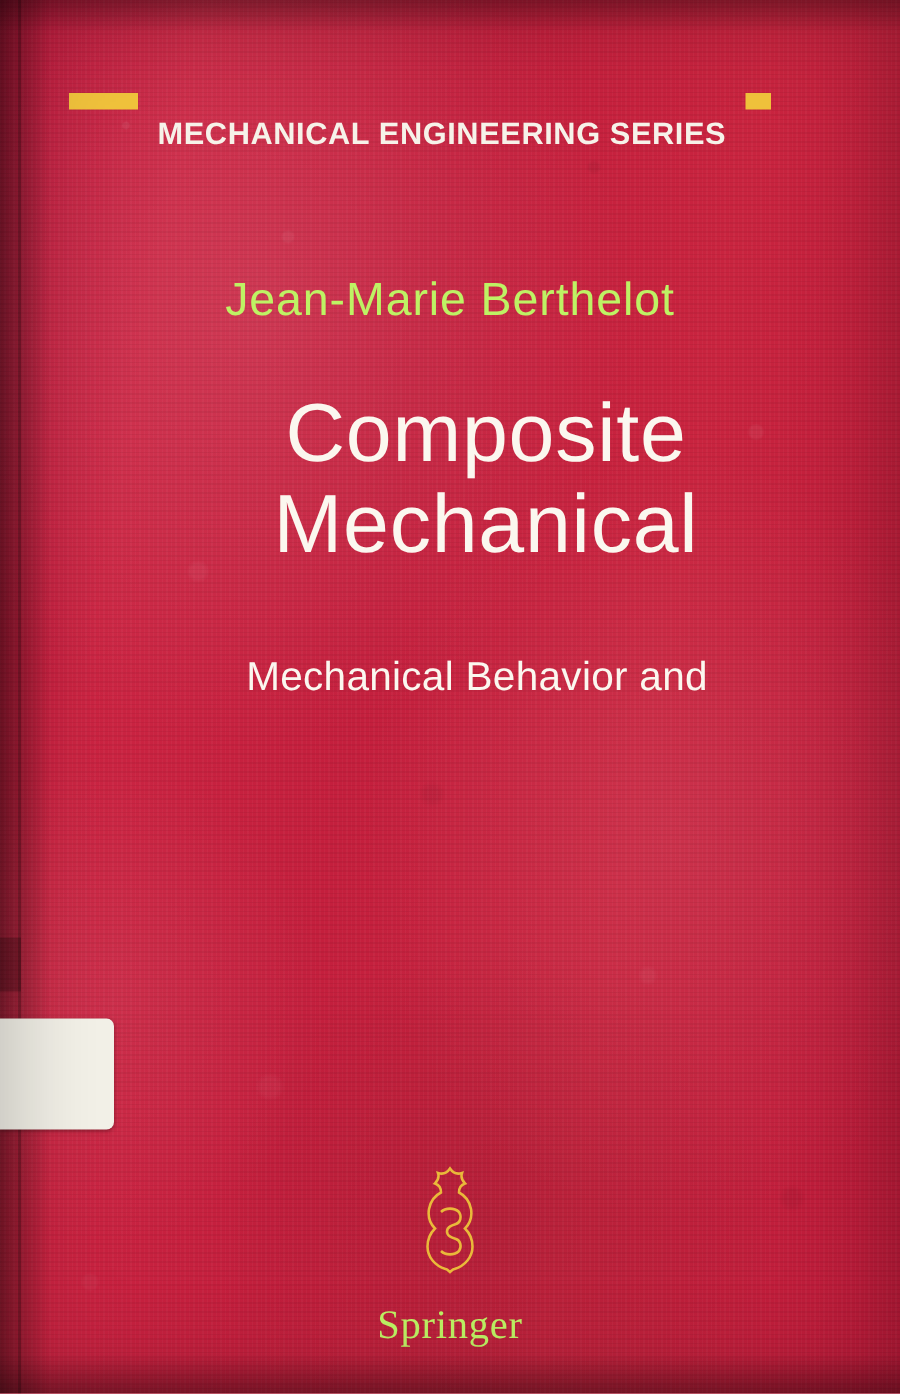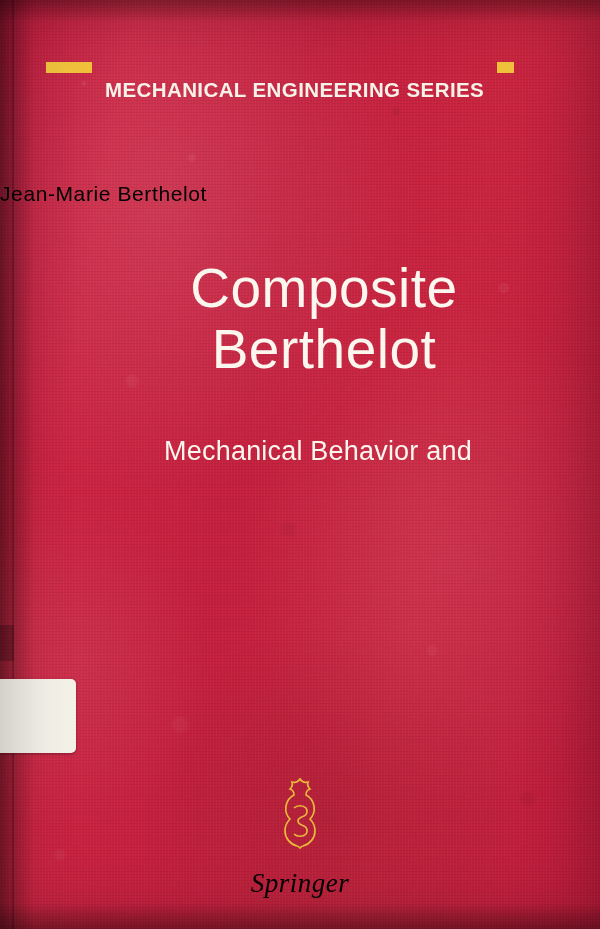--- a/index.html
+++ b/index.html
@@ -112,23 +112,24 @@
     color: #f6f2e9;
     white-space: nowrap;
     margin-top: 45px;
   }
 
   
   .author {
     position: absolute;
     left: 0; right: 0;
     top: 182px;
-    font-size: 21px;
+    text-align: center;
+    font-size: 31px;
     letter-spacing: 0.6px;
-    color: #000000;
+    color: #bef264;
     font-family: "Liberation Sans", sans-serif;
   }
 
   
   .main-title {
     position: absolute;
     left: 0; right: 0;
     top: 258px;
     text-align: center;
     color: #fbf7ef;
@@ -163,25 +164,24 @@
     transform: translateX(-50%);
     top: 776px;
     width: 46px;
     height: 76px;
   }
   .publisher-name {
     position: absolute;
     left: 0; right: 0;
     top: 868px;
     text-align: center;
-    color: #000000;
+    color: #bef264;
     font-family: "Liberation Serif", serif;
     font-size: 27px;
     letter-spacing: 0.5px;
-    font-style: italic;
   }
 
   
   .library-sticker {
     position: absolute;
     left: 0;
     top: 679px;
     width: 76px;
     height: 74px;
     background: #f3f1e8;
@@ -213,21 +213,21 @@
   <div class="series-banner">
     <div class="banner-rule left"></div>
     <div class="series-title">MECHANICAL ENGINEERING SERIES</div>
     <div class="banner-rule right"></div>
   </div>
 
   <div class="author">Jean-Marie Berthelot</div>
 
   <div class="main-title">
     <span class="line">Composite</span>
-    <span class="line">Berthelot</span>
+    <span class="line">Mechanical</span>
   </div>
 
   <div class="subtitle">
     <span class="line">Mechanical Behavior and</span>
   </div>
 
   <div class="publisher-logo">
     <svg viewBox="0 0 46 76" width="46" height="76" aria-hidden="true">
       <g fill="none" stroke="#e9b93a" stroke-width="1.7">
         <path d="M23 3 c-2 3 -5 4 -8 3 c1 3 0 5 -2 7 c3 1 4 3 4 6 c-4 2 -7 6 -8 11 c-1 6 1 10 4 13 c-3 3 -5 7 -5 12 c0 7 5 13 12 15 c1 0 2 1 3 2 c1 -1 2 -2 3 -2 c7 -2 12 -8 12 -15 c0 -5 -2 -9 -5 -12 c3 -3 5 -7 4 -13 c-1 -5 -4 -9 -8 -11 c0 -3 1 -5 4 -6 c-2 -2 -3 -4 -2 -7 c-3 1 -6 0 -8 -3 z"></path>

